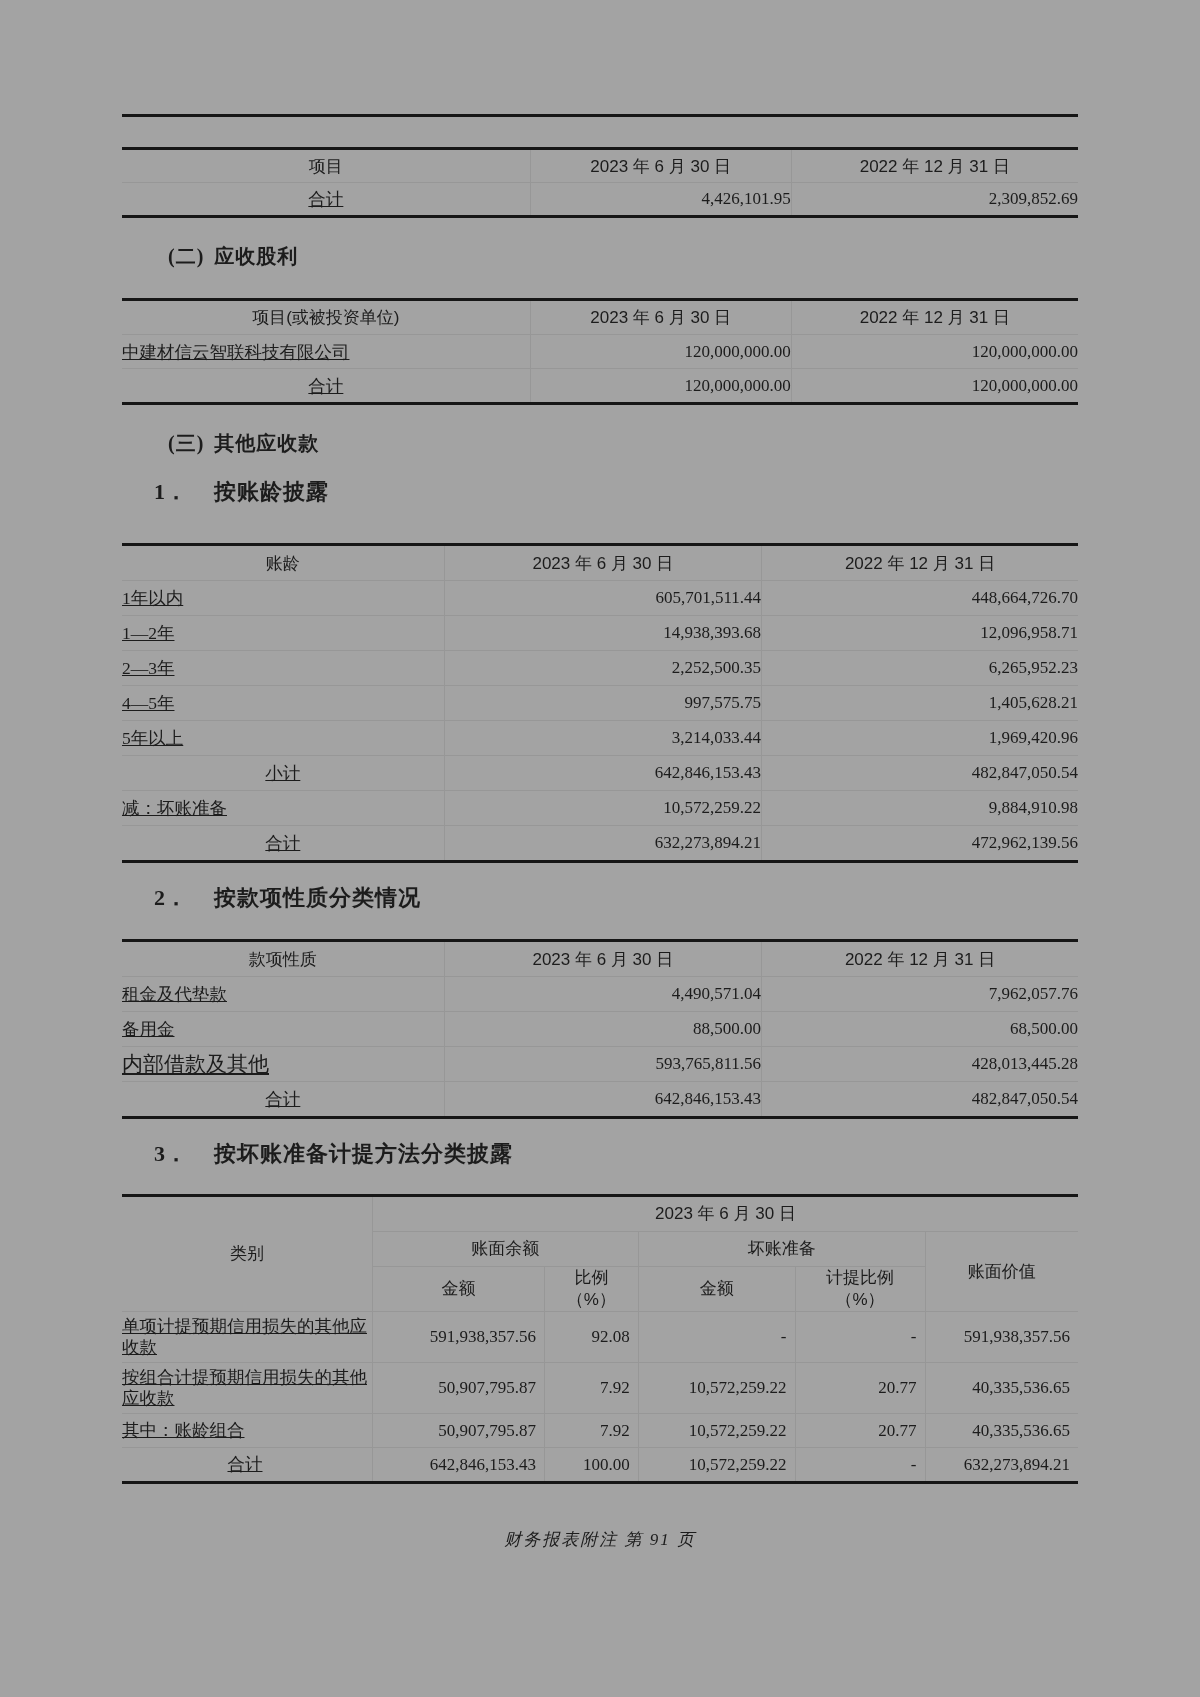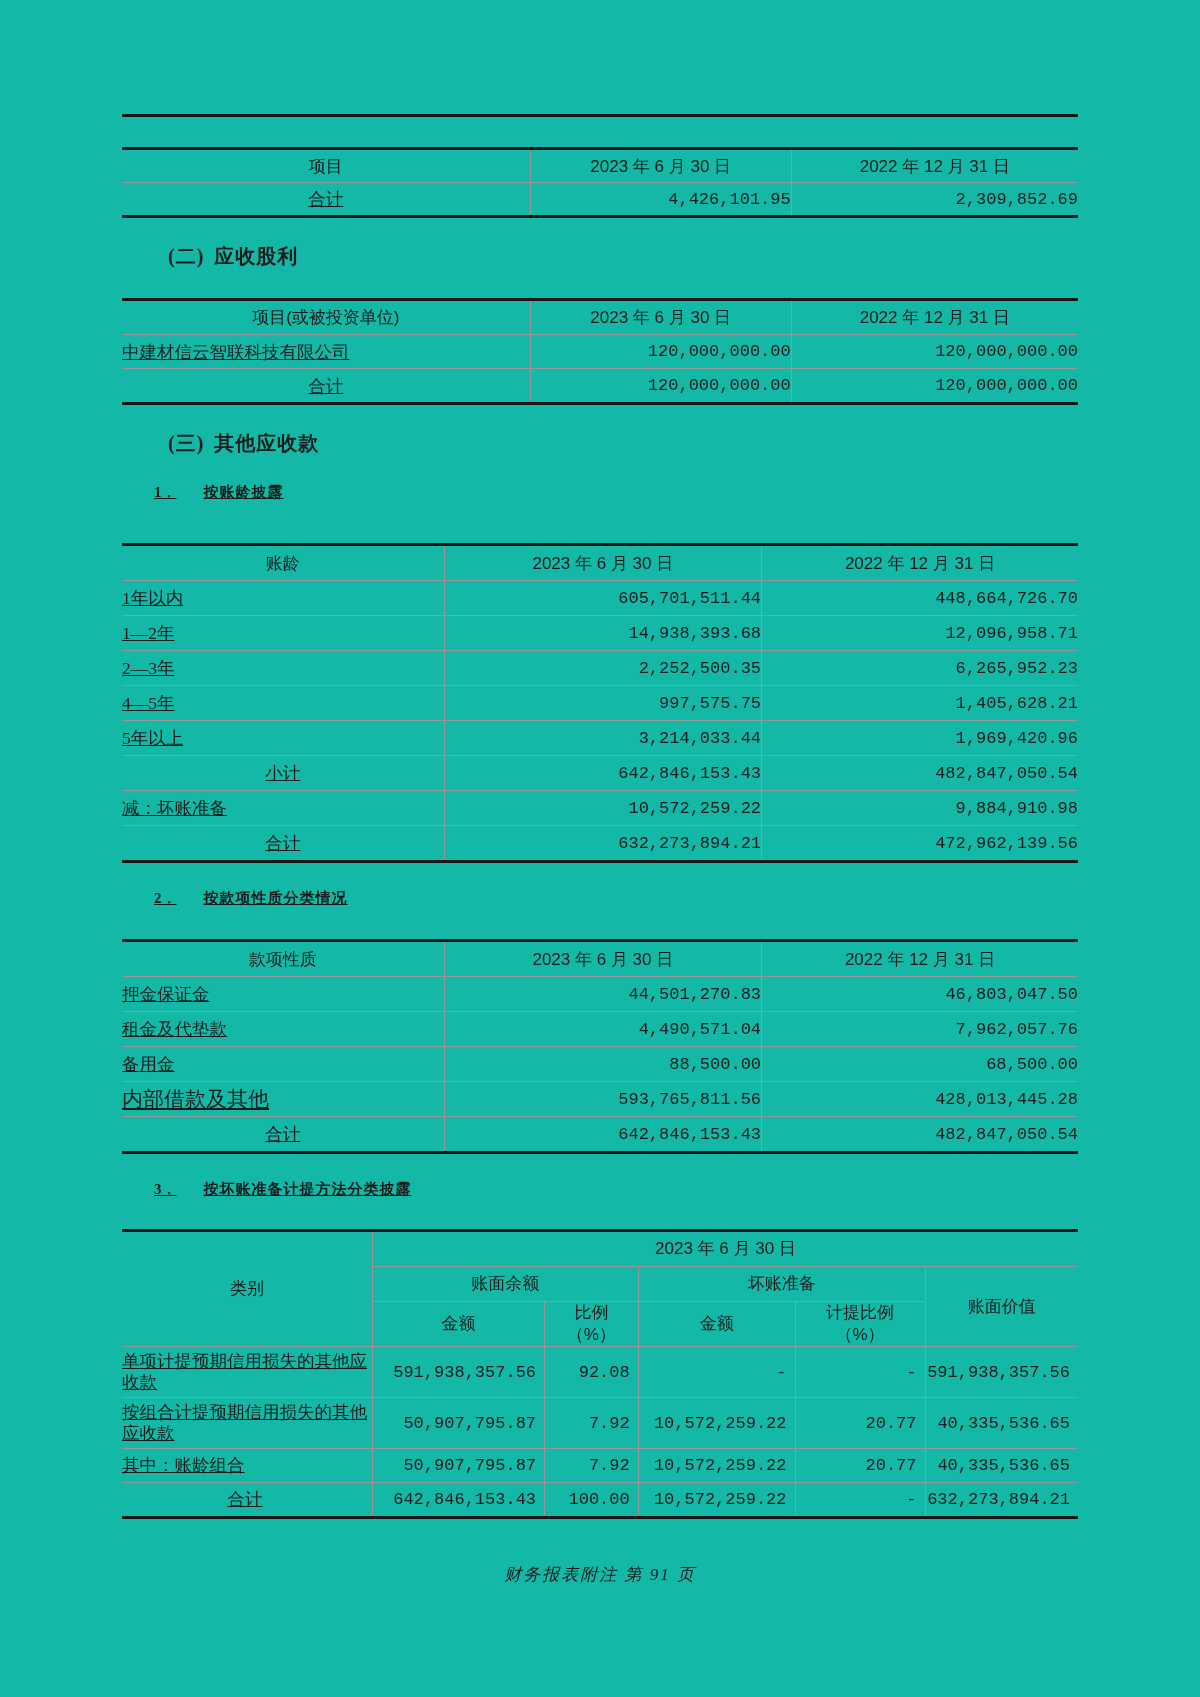--- a/index.html
+++ b/index.html
@@ -1,21 +1,21 @@
 <!DOCTYPE html>
 <html><head>
 <meta charset="utf-8">
 <style>
   html, body { margin: 0; padding: 0; background: #e8e8e8; }
   .page {
     position: relative;
     width: 1200px;
     height: 1697px;
     margin: 0 auto;
-    background: #14b8a6;
+    background: #a3a3a3;
     box-sizing: border-box;
     padding: 0 122px;
     color: #1c1c1c;
     font-family: "Liberation Serif", "DejaVu Serif", serif;
     overflow: hidden;
   }
   .page-rule {
     margin-top: 114px;
     height: 3px;
     background: #161616;
@@ -24,25 +24,24 @@
   .sec-heading {
     margin: 24px 0 0 46px;
     font-size: 20px;
     line-height: 28px;
     font-weight: bold;
     letter-spacing: 1px;
   }
   .sec-heading .sec-prefix { margin-right: 10px; }
   .num-heading {
     margin: 22px 0 0 32px;
-    font-size: 15px;
+    font-size: 22px;
     line-height: 26px;
     font-weight: bold;
     letter-spacing: 1px;
-    text-decoration: underline;
   }
   .num-heading .num { margin-right: 27px; letter-spacing: 0; }
   .mt12 { }
   .mt13 { }
   
   table.fin {
     width: 100%;
     border-collapse: collapse;
     table-layout: fixed;
     border-top: 3px solid #161616;
@@ -67,21 +66,21 @@
   }
   .cell-label {
     font-family: "Liberation Serif", "DejaVu Serif", serif;
     font-size: 17.5px;
     padding-left: 6px;
     text-align: left;
     text-decoration: underline;
   }
   .cell-label.align-center { text-align: center; padding-left: 0; }
   .cell-num {
-    font-family: Liberation Mono, monospace;
+    font-family: Liberation Serif, serif;
     text-align: right;
     padding-right: 12px;
     font-size: 17px;
   }
   
   .t-summary  th, .t-summary  td { height: 32px; }
   .t-summary  { margin-top: 30px; }
   .t-dividend th, .t-dividend td { height: 33px; }
   .t-dividend { margin-top: 28px; }
   .t-aging    th, .t-aging    td { height: 34px; }
@@ -242,25 +241,20 @@
         <col style="width:33.1%">
       </colgroup>
     <thead>
         <tr>
           <th>款项性质</th>
           <th>2023 年 6 月 30 日</th>
           <th>2022 年 12 月 31 日</th>
         </tr>
       </thead>
     <tbody>
-        <tr>
-          <td class="cell-label align-left">押金保证金</td>
-          <td class="cell-num">44,501,270.83</td>
-          <td class="cell-num">46,803,047.50</td>
-        </tr>
         <tr>
           <td class="cell-label align-left">租金及代垫款</td>
           <td class="cell-num">4,490,571.04</td>
           <td class="cell-num">7,962,057.76</td>
         </tr>
         <tr>
           <td class="cell-label align-left">备用金</td>
           <td class="cell-num">88,500.00</td>
           <td class="cell-num">68,500.00</td>
         </tr>

